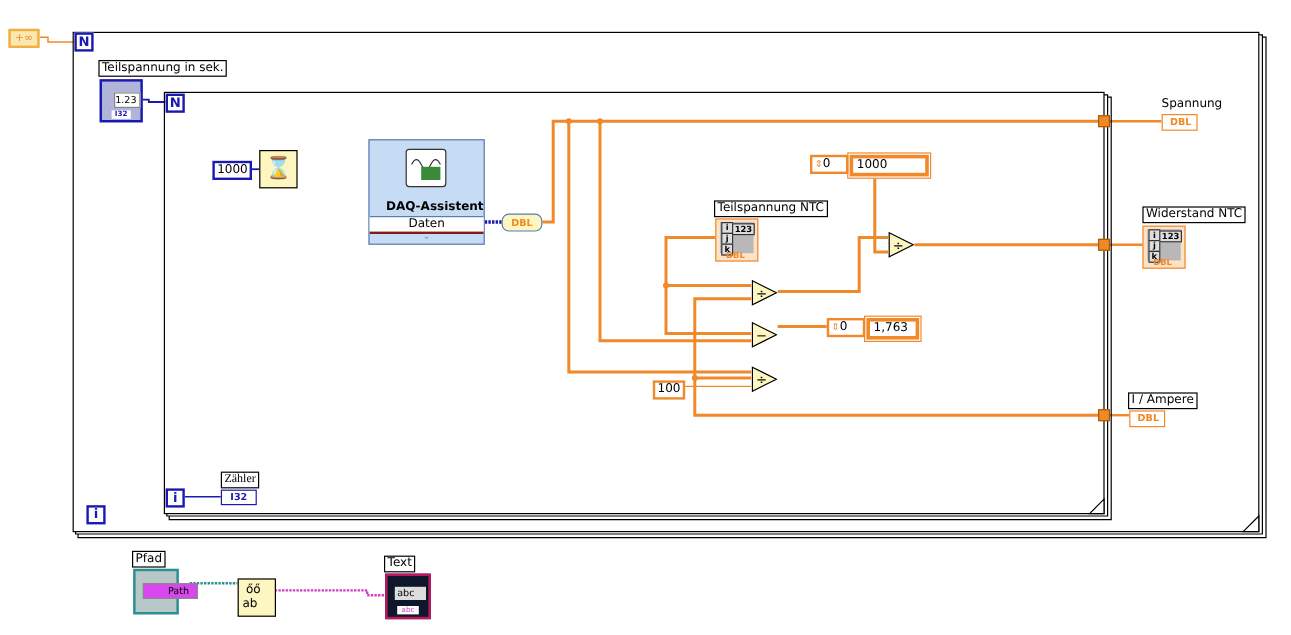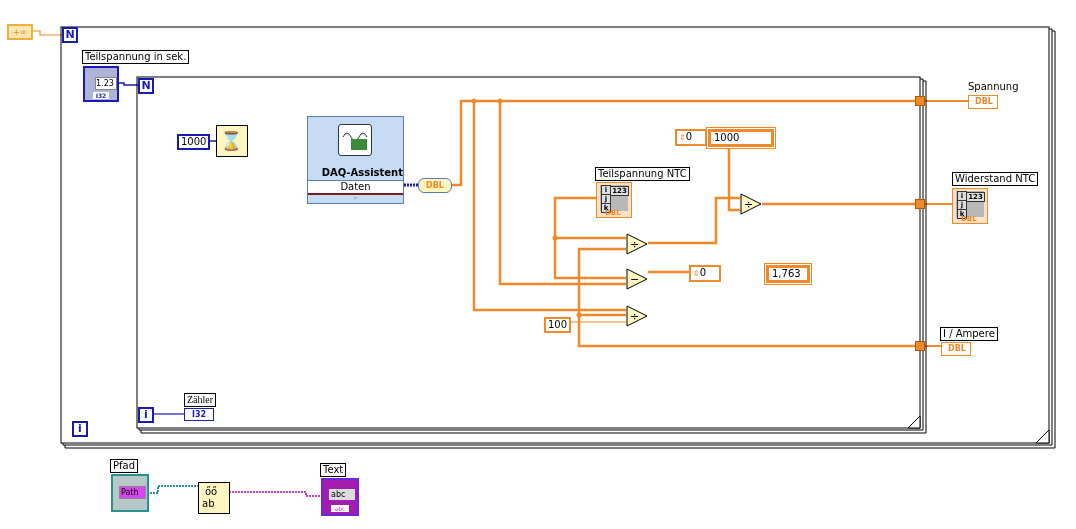--- a/index.html
+++ b/index.html
@@ -159,21 +159,21 @@
   <div class="const-orange" style="left:0;top:0;width:24px;background:#fff;">
     <span style="color:#f0892a;font-size:8px;">⇕</span><span>0</span>
   </div>
   <div class="ind-orange" style="left:33px;top:0;width:54px;">1000</div>
 </div>
 
 <div class="abs" style="left:689px;top:265px;">
   <div class="const-orange" style="left:0;top:0;width:24px;">
     <span style="color:#f0892a;font-size:8px;">⇕</span><span>0</span>
   </div>
-  <div class="ind-orange" style="left:33px;top:0;width:32px;margin-left:44px;">1,763</div>
+  <div class="ind-orange" style="left:33px;top:0;width:32px;">1,763</div>
 </div>
 
 <div class="const-orange" style="left:544px;top:317px;">100</div>
 
 <svg class="opnode" style="left:740px;top:193px;" viewBox="0 0 22 22">
   <polygon points="1,1 21,11 1,21" fill="#fdf6c0" stroke="#000"></polygon>
   <text x="4" y="15" font-size="11" font-family="DejaVu Sans, sans-serif">÷</text>
 </svg>
 <svg class="opnode" style="left:626px;top:233px;" viewBox="0 0 22 22">
   <polygon points="1,1 21,11 1,21" fill="#fdf6c0" stroke="#000"></polygon>
@@ -186,25 +186,25 @@
 <svg class="opnode" style="left:626px;top:305px;" viewBox="0 0 22 22">
   <polygon points="1,1 21,11 1,21" fill="#fdf6c0" stroke="#000"></polygon>
   <text x="4" y="15" font-size="11" font-family="DejaVu Sans, sans-serif">÷</text>
 </svg>
 
 <div class="lbl" style="left:184px;top:393px;font-family:Liberation Serif, serif;">Zähler</div>
 <div class="abs" style="left:184px;top:408px;width:28px;height:11px;border:1px solid #1a1ab0;background:#fff;color:#1a1ab0;font-size:8px;font-weight:bold;line-height:11px;text-align:center;">I32</div>
 
 <div class="lbl" style="left:110px;top:459px;">Pfad</div>
 <div class="abs" style="left:111px;top:474px;width:34px;height:34px;border:2px solid #2a9090;background:#b8c8c8;">
-  <div class="abs" style="left:6px;top:10px;width:24px;height:11px;background:#d946ef;font-size:8px;line-height:11px;border:1px solid #888;padding-left:1px;">Path</div>
+  <div class="abs" style="left:6px;top:10px;width:24px;height:11px;background:#d946ef;font-size:8px;line-height:11px;border:1px solid #888;padding-left:20px;">Path</div>
 </div>
 
 <div class="abs" style="left:198px;top:482px;width:30px;height:30px;border:1px solid #000;background:#fdf6c0;font-size:10px;line-height:12px;text-align:left;">
   <div style="padding:3px 0 0 6px;">őő</div>
   <div style="padding:0 0 0 3px;">ab</div>
 </div>
 
 <div class="lbl" style="left:320px;top:463px;">Text</div>
-<div class="abs" style="left:321px;top:478px;width:34px;height:34px;border:2px solid #6d28d9;background:#a21caf;">
+<div class="abs" style="left:321px;top:478px;width:34px;height:34px;border:2px solid #be185d;background:#0f172a;">
   <div class="abs" style="left:6px;top:9px;width:24px;height:11px;background:#ddd;font-size:8px;line-height:11px;padding-left:2px;">abc</div>
   <div class="abs" style="left:8px;top:25px;width:18px;height:7px;background:#fff;color:#d040c0;font-size:6px;line-height:7px;text-align:center;">abc</div>
 </div>
 
 </body></html>

